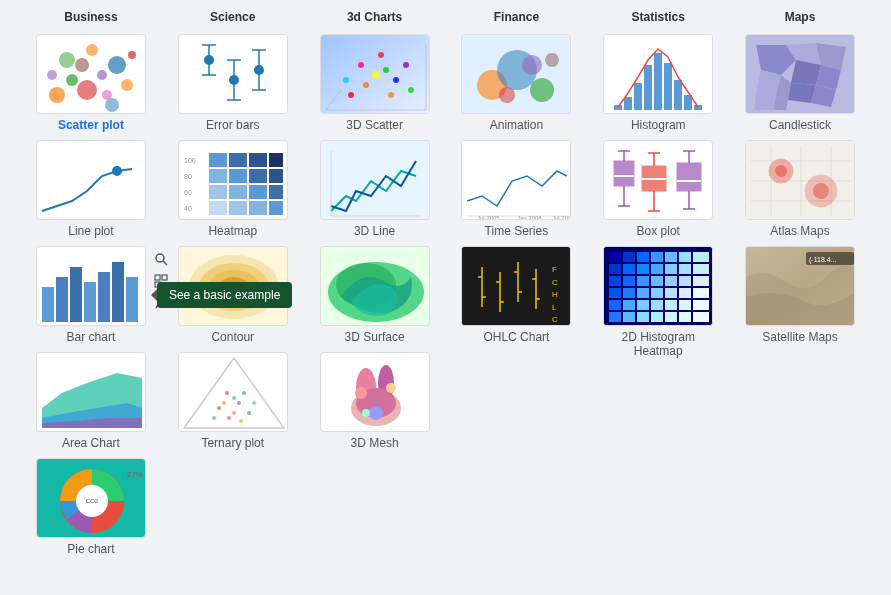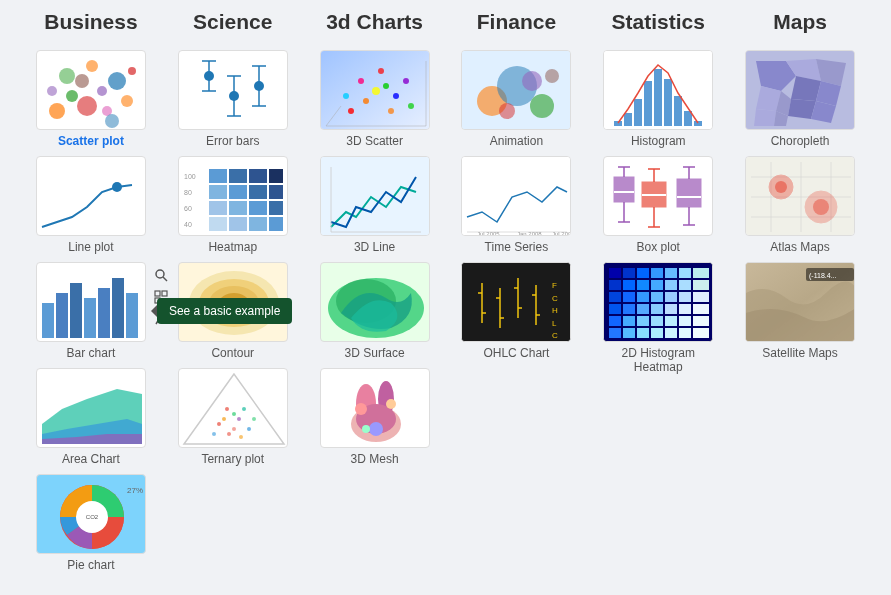--- a/index.html
+++ b/index.html
@@ -19,24 +19,24 @@
       display: flex;
       gap: 0px;
     }
     .column {
       flex: 1;
       display: flex;
       flex-direction: column;
       align-items: center;
     }
     .col-header {
-      font-size: 21px;
+      font-size: 12px;
       font-weight: bold;
       color: #333;
-      margin-bottom: 16px;
+      margin-bottom: 10px;
       text-align: right;
     }
     .chart-item {
       display: flex;
       flex-direction: column;
       align-items: center;
       margin-bottom: 8px;
       cursor: pointer;
       position: relative;
     }
@@ -82,21 +82,21 @@
       transform: translateY(-50%);
       border: 6px solid transparent;
       border-right-color: #555;
     }
 
     
     .thumb-scatter { background: #fff; }
     .thumb-line { background: #fff; }
     .thumb-bar { background: #fff; }
     .thumb-area { background: #fff; }
-    .thumb-pie { background: #7dd3fc; }
+    .thumb-pie { background: #14b8a6; }
     .thumb-errorbars { background: #fff; }
     .thumb-heatmap { background: #fff; }
     .thumb-contour { background: #fff6dc; }
     .thumb-ternary { background: #fff; }
     .thumb-3dscatter { background: #e8f0ff; }
     .thumb-3dline { background: #f0f8ff; }
     .thumb-3dsurface { background: #e8ffe8; }
     .thumb-3dmesh { background: #fff; }
     .thumb-animation { background: #e8f8ff; }
     .thumb-timeseries { background: #fff; }
@@ -601,21 +601,21 @@
             <path d="M50,25 L75,30 L70,50 L45,48 Z" fill="#7777bb"></path>
             <path d="M75,30 L95,35 L90,55 L70,50 Z" fill="#8888cc"></path>
             <path d="M15,35 L35,40 L30,60 L10,58 Z" fill="#aaaadd"></path>
             <path d="M35,40 L45,48 L42,65 L30,60 Z" fill="#9999cc"></path>
             <path d="M45,48 L70,50 L65,68 L42,65 Z" fill="#7777bb"></path>
             <path d="M70,50 L90,55 L85,72 L65,68 Z" fill="#8888cc"></path>
             <path d="M10,58 L30,60 L28,75 L8,75 Z" fill="#aaaadd"></path>
             <path d="M30,60 L42,65 L40,75 L28,75 Z" fill="#9999cc"></path>
           </svg>
         </div>
-        <div class="chart-label">Choropleth</div>
+        <div class="chart-label">Candlestick</div>
       </div>
 
       <div class="chart-item">
         <div class="chart-thumb thumb-atlasmaps">
           <svg width="110" height="80" viewBox="0 0 110 80">
             <rect width="110" height="80" fill="#f0f0e8"></rect>
 
             <line x1="5" y1="20" x2="105" y2="20" stroke="#ccc" stroke-width="0.5"></line>
             <line x1="5" y1="40" x2="105" y2="40" stroke="#ccc" stroke-width="0.5"></line>
             <line x1="5" y1="60" x2="105" y2="60" stroke="#ccc" stroke-width="0.5"></line>

